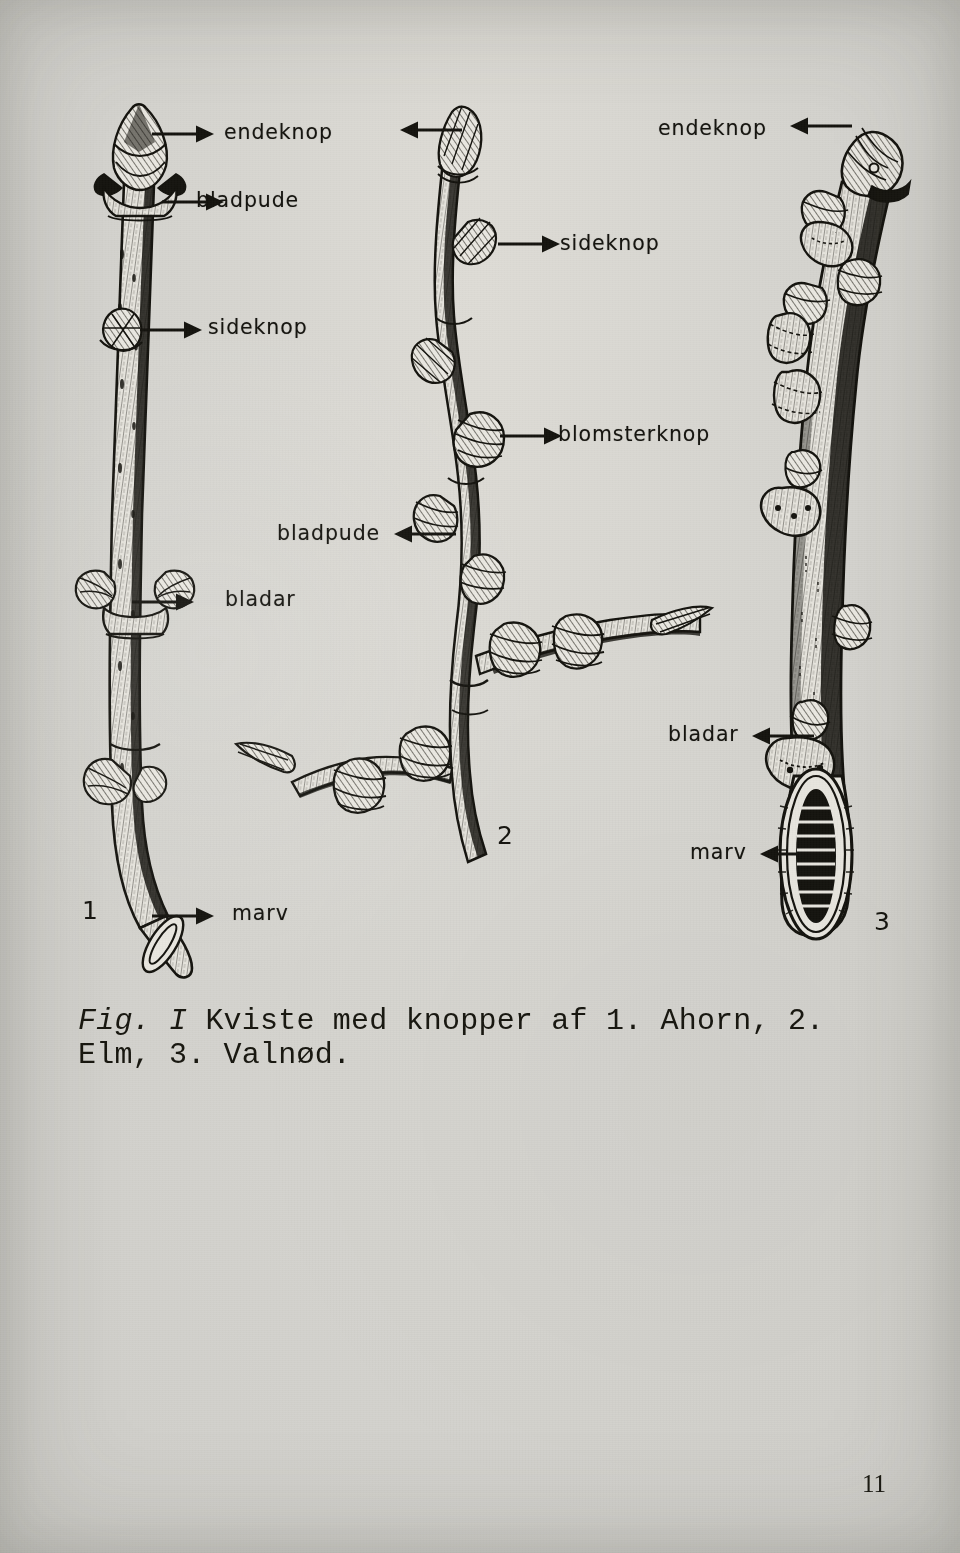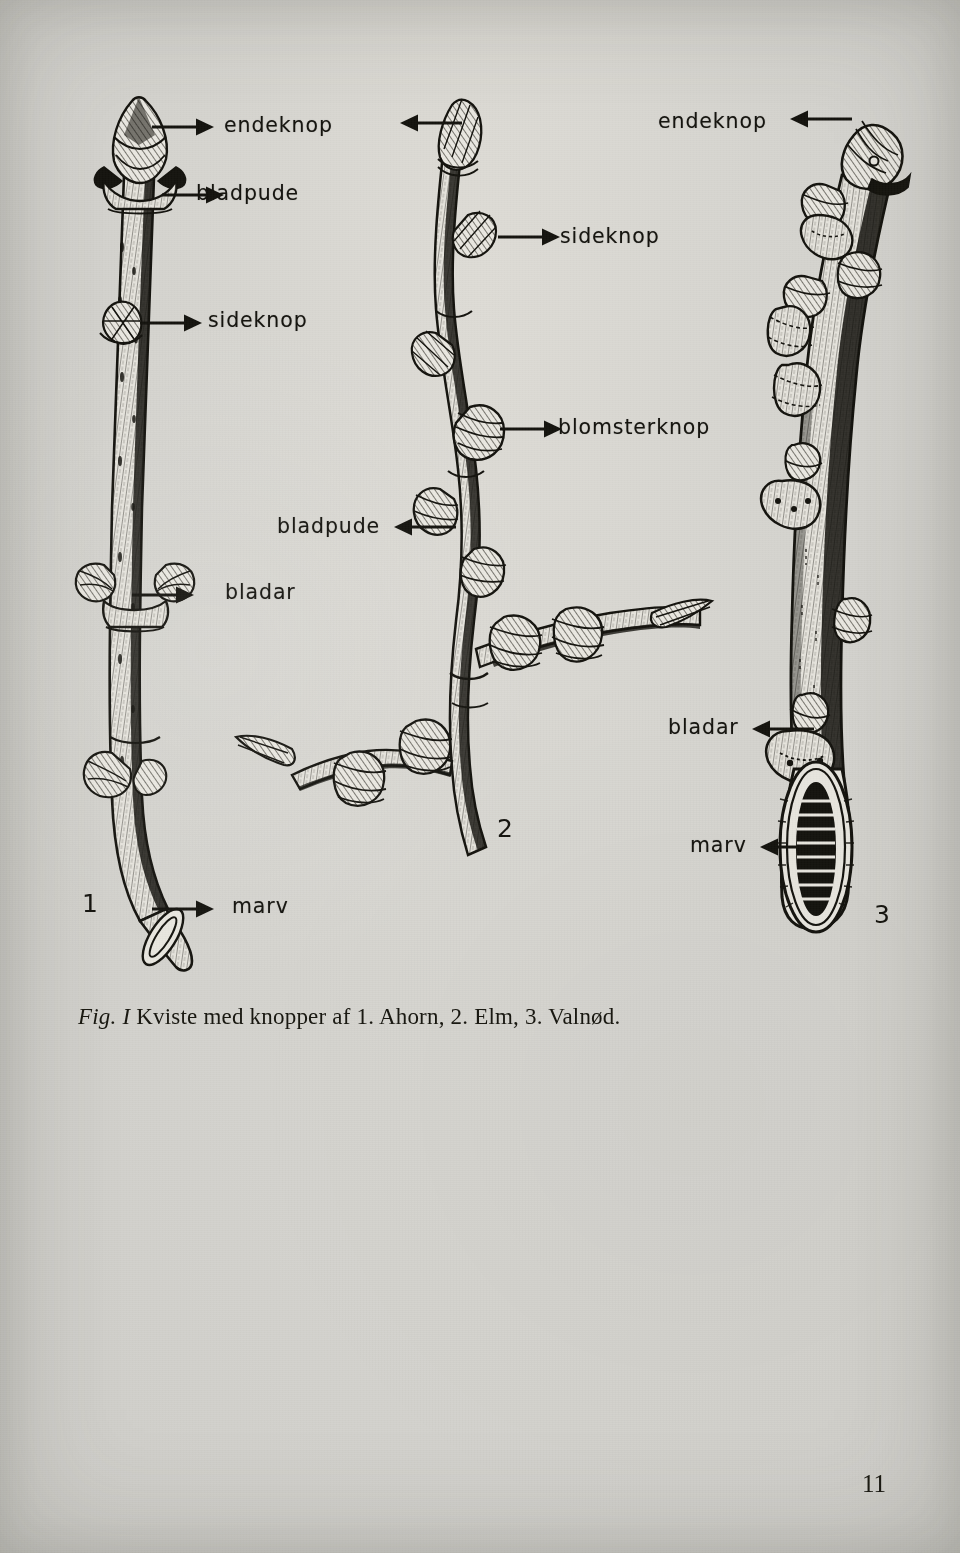--- a/index.html
+++ b/index.html
@@ -36,21 +36,21 @@
     position: absolute;
     inset: 0;
     pointer-events: none;
     box-shadow: inset 0 0 120px rgba(60,58,50,0.22),
                 inset 0 0 40px rgba(60,58,50,0.10);
   }
 
   
   .figure {
     position: absolute;
-    left: 0; top: 9px;
+    left: 0; top: 16px;
     width: 960px;
     height: 980px;
   }
   .figure svg { display: block; }
 
   .fig-label {
     position: absolute;
     font-family: "DejaVu Sans", sans-serif;
     font-size: 20.5px;
     letter-spacing: .9px;
@@ -65,22 +65,22 @@
     color: #14130e;
     white-space: nowrap;
   }
 
   
   .caption {
     position: absolute;
     left: 78px;
     top: 1004px;
     width: 820px;
-    font-family: Liberation Serif, serif;
-    font-size: 23px;
+    font-family: Liberation Mono, monospace;
+    font-size: 30px;
     color: #17160f;
     letter-spacing: .2px;
   }
   .caption .it { font-style: italic; }
 
   
   .body-text {
     position: absolute;
     left: 82px;
     top: 1148px;

